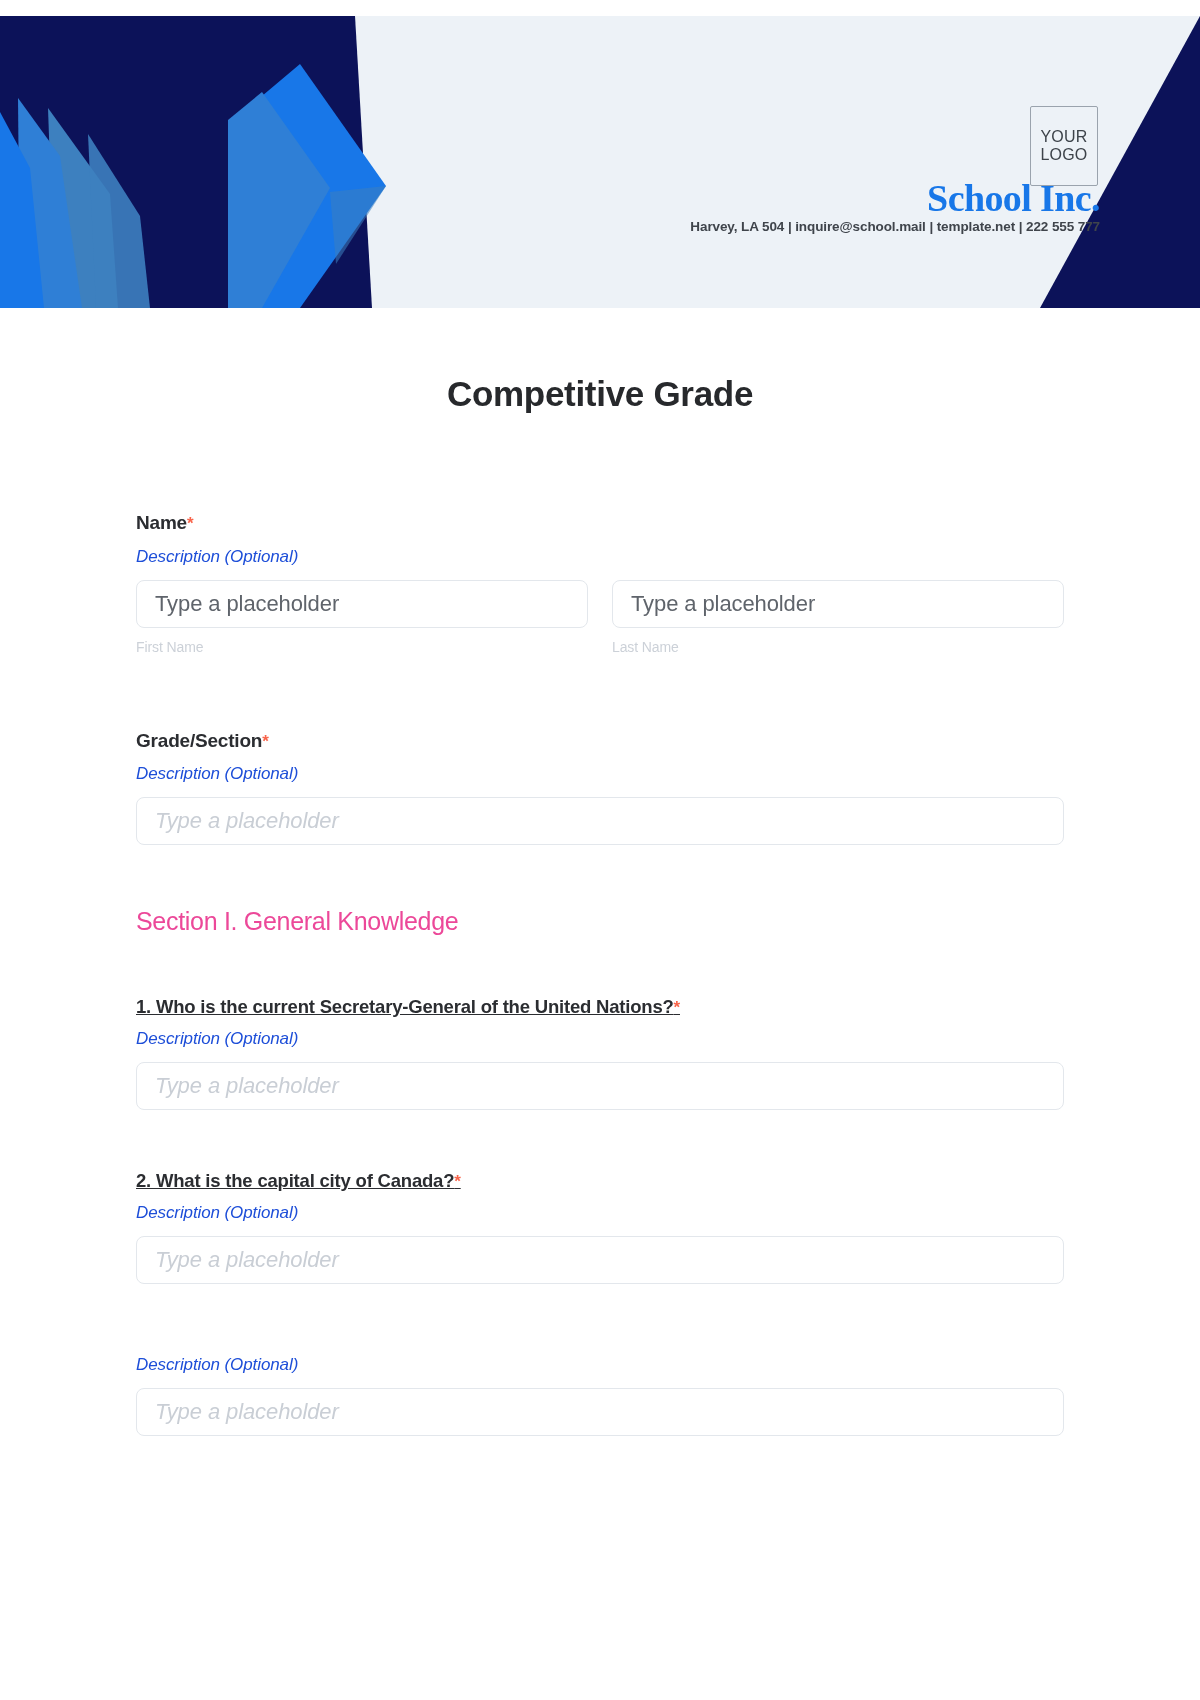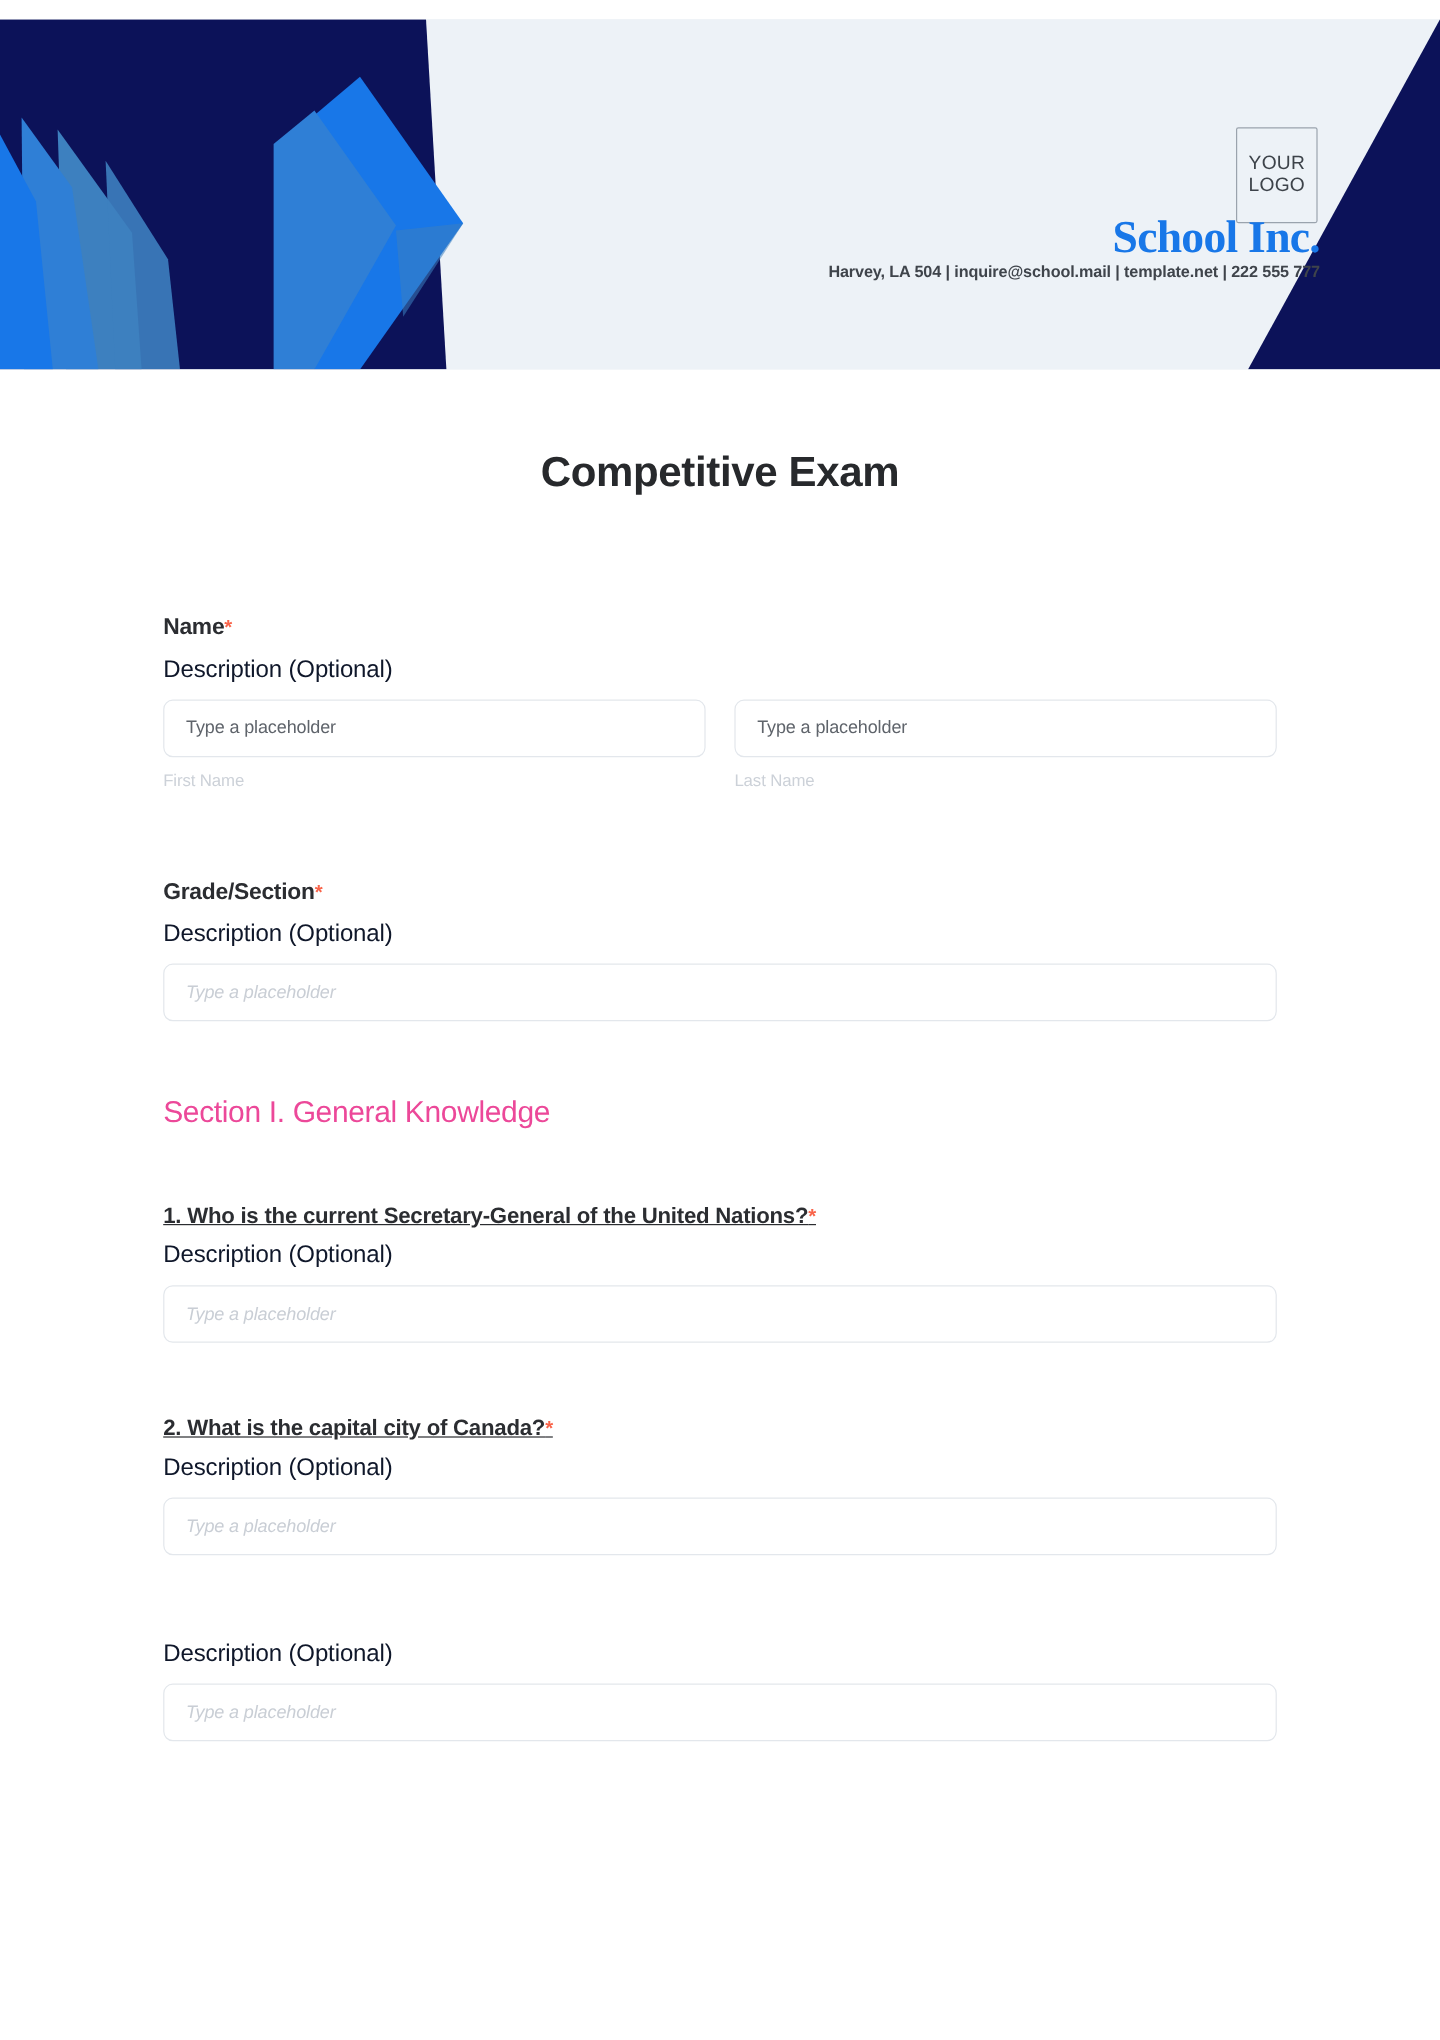--- a/index.html
+++ b/index.html
@@ -114,36 +114,37 @@
     line-height: 1.3;
   }
   .req {
     color: #f9644a;
     font-weight: bold;
     font-size: 17px;
   }
 
   .field-desc {
     margin-top: 11px;
-    font-size: 20px;
-    color: #0f172a;
+    font-size: 17px;
+    font-style: italic;
+    color: #1d4ed8;
     letter-spacing: -0.1px;
   }
 
   .input-row { display: flex; gap: 24px; margin-top: 13px; }
 
   .txt-input {
     height: 48px;
     border: 1px solid #e3e7ec;
     border-radius: 8px;
     background: #ffffff;
     display: flex;
     align-items: center;
     padding: 0 18px;
-    font-size: 15px;
+    font-size: 22px;
     color: #5f646b;
     letter-spacing: -0.1px;
   }
   .txt-input.half { width: 452px; }
   .txt-input.full { width: 928px; }
   .txt-input.ph-italic { color: #c9ced5; font-style: italic; }
 
   .sub-label-row { display: flex; gap: 24px; margin-top: 11px; }
   .sub-label {
     width: 452px;
@@ -201,21 +202,21 @@
 
     <div class="logo-box">
       <span>YOUR</span>
       <span>LOGO</span>
     </div>
 
     <div class="company-name">School Inc.</div>
     <div class="company-contact">Harvey, LA 504 | inquire@school.mail | template.net | 222 555 777</div>
   </div>
 
-  <div class="form-title">Competitive Exam</div>
+  <div class="form-title">Competitive Grade</div>
 
   <div class="form-body">
 
     <div>
       <div class="field-label">
         <span>Name</span><span class="req">*</span>
       </div>
       <div class="field-desc">Description (Optional)</div>
       <div class="input-row">
         <div class="txt-input half">Type a placeholder</div>

